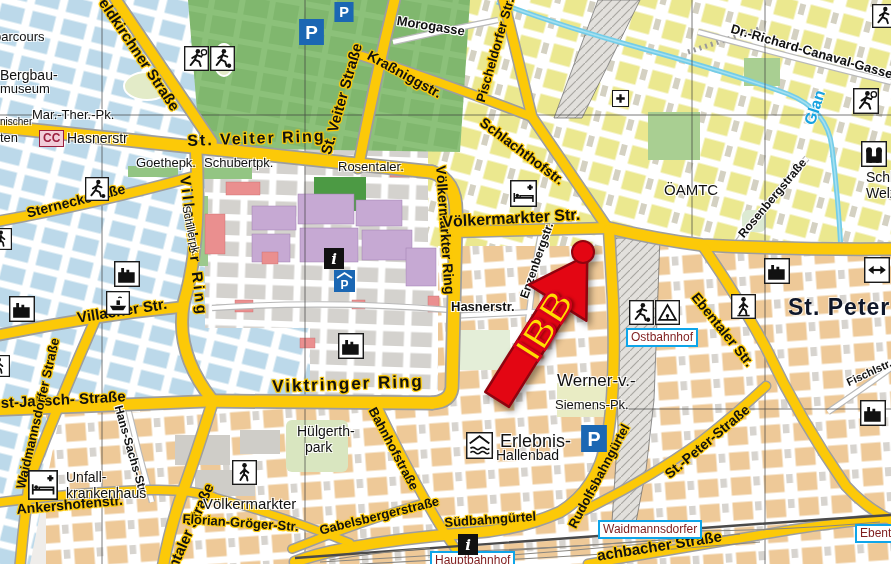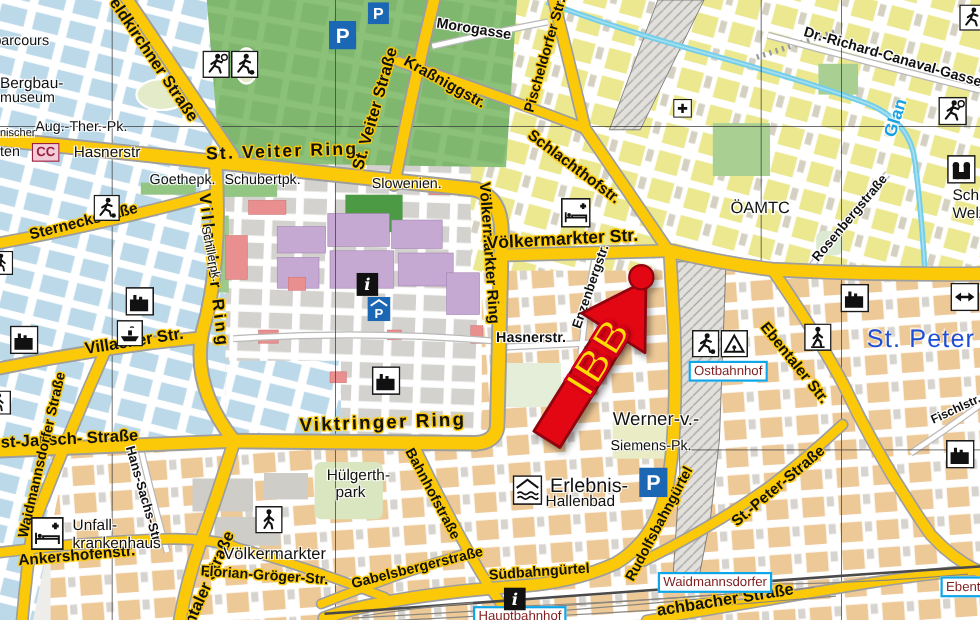--- a/index.html
+++ b/index.html
@@ -7,21 +7,21 @@
        font-family:"Liberation Sans",sans-serif;}
   #map svg.base{position:absolute;left:0;top:0;}
   .layer{position:absolute;left:0;top:0;width:891px;height:564px;}
   .lbl{position:absolute;white-space:nowrap;color:#111;transform-origin:0 0;line-height:1.05;}
   .road{font-weight:700;
         text-shadow:-1px -1px 0 #fcc908,1px -1px 0 #fcc908,-1px 1px 0 #fcc908,1px 1px 0 #fcc908,0 0 3px #fcc908;}
   .wst{font-weight:700;
        text-shadow:-1px -1px 0 #fff,1px -1px 0 #fff,-1px 1px 0 #fff,1px 1px 0 #fff;}
   .place{font-weight:400;
        text-shadow:-1px -1px 0 rgba(255,255,255,.9),1px -1px 0 rgba(255,255,255,.9),-1px 1px 0 rgba(255,255,255,.9),1px 1px 0 rgba(255,255,255,.9);}
-  .district{color:#1d4ed8;font-weight:400;letter-spacing:1px;
+  .district{color:#0f172a;font-weight:700;letter-spacing:1px;
        text-shadow:-1px -1px 0 rgba(255,255,255,.7),1px 1px 0 rgba(255,255,255,.7);}
   .river-lbl{color:#18a3e0;font-weight:700;
        text-shadow:-1px -1px 0 rgba(255,255,255,.8),1px 1px 0 rgba(255,255,255,.8);}
   .station{position:absolute;background:#fff;border:2px solid #0ea5e9;padding:0 3px;
        font-size:12px;color:#7f1d1d;white-space:nowrap;line-height:1.25;}
   .ic{position:absolute;}
   .ic svg{display:block;}
   .pbox-txt{font-family:"Liberation Sans",sans-serif;}
   .ccbox{position:absolute;background:#f2cdd9;border:1.5px solid #9c1f3f;color:#9c1f3f;
        font-weight:700;font-size:12px;padding:0 3px;line-height:15px;}
@@ -304,25 +304,25 @@
     <div class="lbl road" style="left:444px;top:516px;font-size:13px;transform:rotate(-4deg)">Südbahngürtel</div>
     <div class="lbl road" style="left:566px;top:524px;font-size:13px;transform:rotate(-62deg)">Rudolfsbahngürtel</div>
     <div class="lbl road" style="left:378px;top:405px;font-size:13px;transform:rotate(62deg)">Bahnhofstraße</div>
     <div class="lbl road" style="left:662px;top:470px;font-size:14px;transform:rotate(-40deg)">St.-Peter-Straße</div>
     <div class="lbl road" style="left:700px;top:290px;font-size:14px;transform:rotate(51deg)">Ebentaler Str.</div>
     <div class="lbl wst" style="left:845px;top:378px;font-size:11px;transform:rotate(-25deg)">Fischlstr.</div>
     <div class="lbl road" style="left:596px;top:548px;font-size:15px;transform:rotate(-9deg)">achbacher Straße</div>
     <div class="lbl wst" style="left:451px;top:300px;font-size:13px">Hasnerstr.</div>
     <div class="lbl wst" style="left:518px;top:296px;font-size:12px;transform:rotate(-71deg)">Enzenbergstr.</div>
 
-    <div class="lbl place" style="left:338px;top:160px;font-size:13px">Slowenien.</div>
+    <div class="lbl place" style="left:338px;top:160px;font-size:13px">Rosentaler.</div>
     <div class="lbl place" style="left:136px;top:156px;font-size:13px">Goethepk.</div>
     <div class="lbl place" style="left:204px;top:156px;font-size:13px">Schubertpk.</div>
     <div class="lbl place" style="left:191px;top:205px;font-size:11px;transform:rotate(78deg)">Schillerpk.</div>
-    <div class="lbl place" style="left:32px;top:108px;font-size:13px">Aug.-Ther.-Pk.</div>
+    <div class="lbl place" style="left:32px;top:108px;font-size:13px">Mar.-Ther.-Pk.</div>
     <div class="lbl place" style="left:297px;top:424px;font-size:14px">Hülgerth-</div>
     <div class="lbl place" style="left:305px;top:440px;font-size:14px">park</div>
     <div class="lbl place" style="left:557px;top:372px;font-size:17px">Werner-v.-</div>
     <div class="lbl place" style="left:555px;top:398px;font-size:13px">Siemens-Pk.</div>
 
     <div class="lbl district" style="left:788px;top:295px;font-size:23px">St. Peter</div>
     <div class="lbl place" style="left:203px;top:496px;font-size:15px">Völkermarkter</div>
     <div class="lbl place" style="left:664px;top:182px;font-size:15px">ÖAMTC</div>
     <div class="lbl place" style="left:66px;top:470px;font-size:14px">Unfall-</div>
     <div class="lbl place" style="left:66px;top:486px;font-size:14px">krankenhaus</div>
@@ -336,21 +336,21 @@
     <div class="lbl place" style="left:866px;top:170px;font-size:14px">Schl</div>
     <div class="lbl place" style="left:866px;top:186px;font-size:14px">Welz</div>
     <div class="lbl place" style="left:67px;top:131px;font-size:14px">Hasnerstr</div>
     <div class="lbl river-lbl" style="left:802px;top:122px;font-size:16px;transform:rotate(-72deg)">Glan</div>
 
     <div class="station" style="left:626px;top:328px">Ostbahnhof</div>
     <div class="station" style="left:598px;top:520px">Waidmannsdorfer</div>
     <div class="station" style="left:430px;top:551px">Hauptbahnhof</div>
     <div class="station" style="left:855px;top:524px">Ebenta</div>
 
-    <div class="ccbox" style="left:29px;top:130px">CC</div>
+    <div class="ccbox" style="left:39px;top:130px">CC</div>
   </div>
 
   <div class="layer">
     <span class="ic" style="left:334px;top:2px">
         <svg width="20" height="20" viewBox="0 0 21 22">
           <rect width="21" height="22" fill="#1b67b3"></rect>
           <text class="pbox-txt" x="10.5" y="17" text-anchor="middle" font-size="16" font-weight="bold" fill="#fff">P</text>
         </svg>
       </span>
     <span class="ic" style="left:299px;top:19px">

